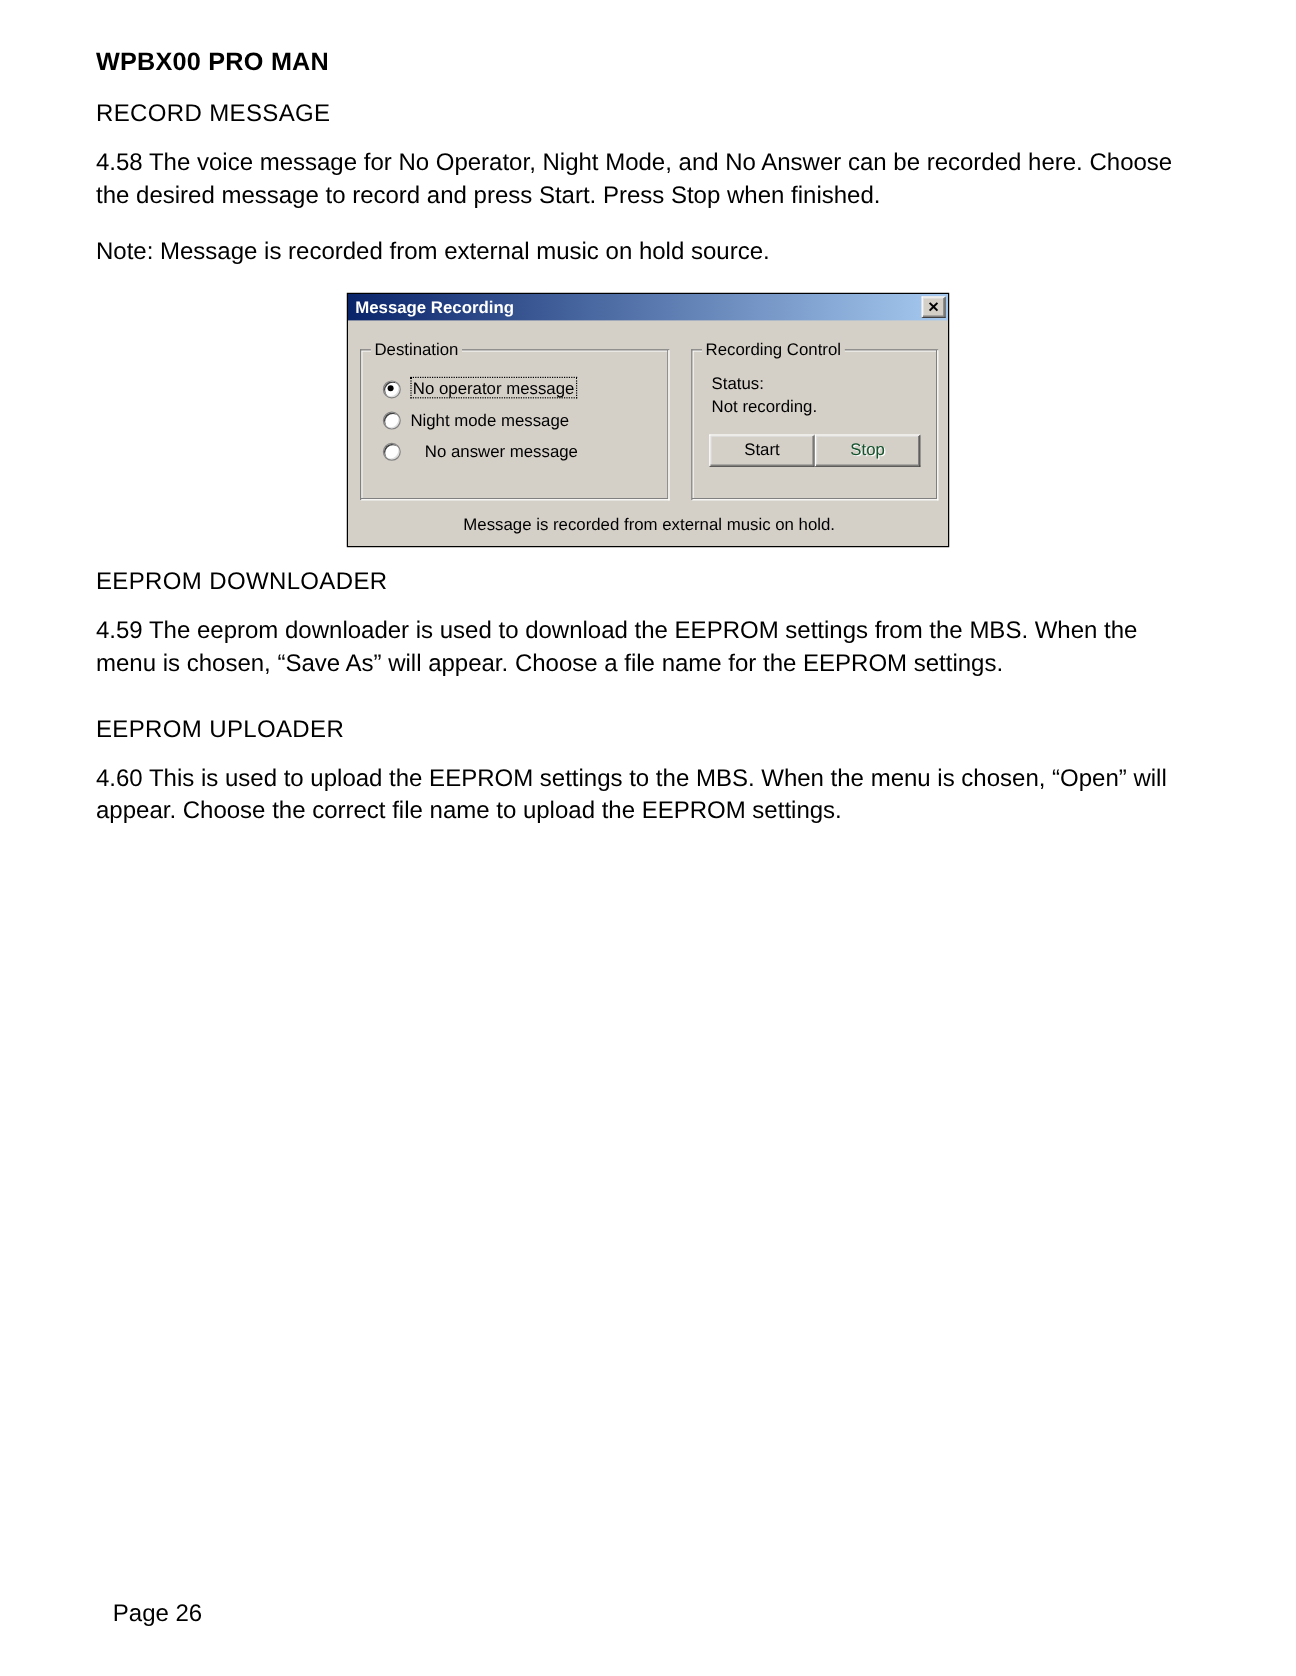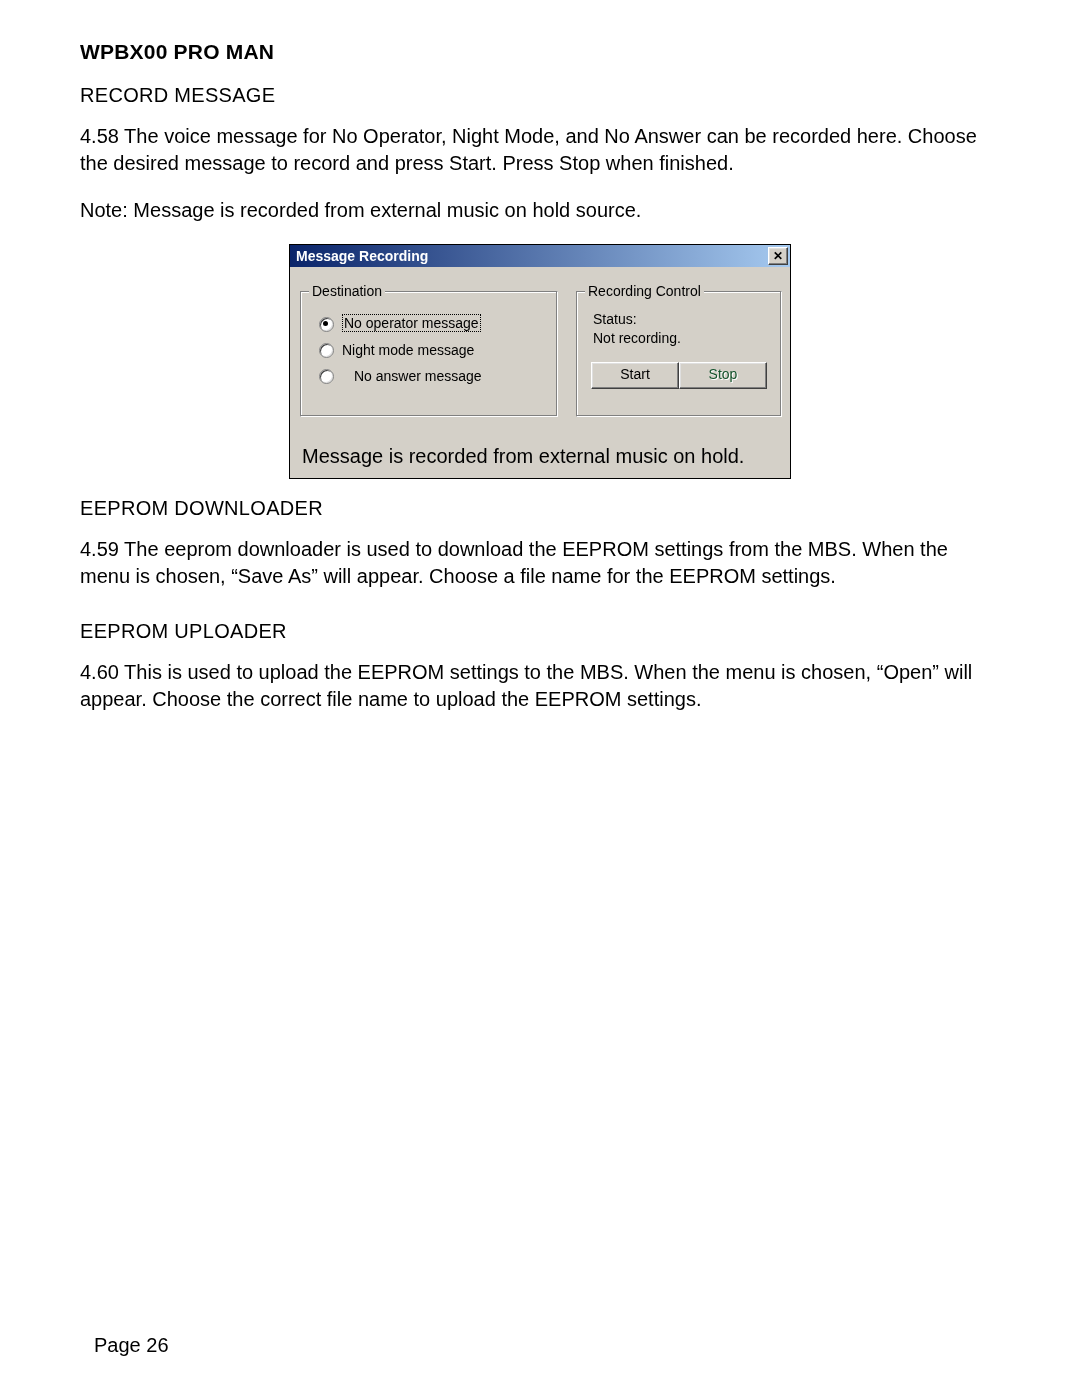--- a/index.html
+++ b/index.html
@@ -162,23 +162,24 @@
     font-size: 14px;
     text-align: center;
     line-height: 22px;
     cursor: default;
   }
   .win-btn.disabled {
     color: #14532d;
     text-shadow: 1px 1px 0 #fff;
   }
   .footer-msg {
-    margin-top: 28px;
-    font-size: 20px;
+    margin-top: 12px;
+    font-size: 14px;
     padding-left: 2px;
+    text-align: center;
   }
   .page-number {
     position: absolute;
     left: 94px;
     bottom: 40px;
     font-size: 20px;
     font-family: Arial, Helvetica, sans-serif;
   }
 </style>
 </head>

